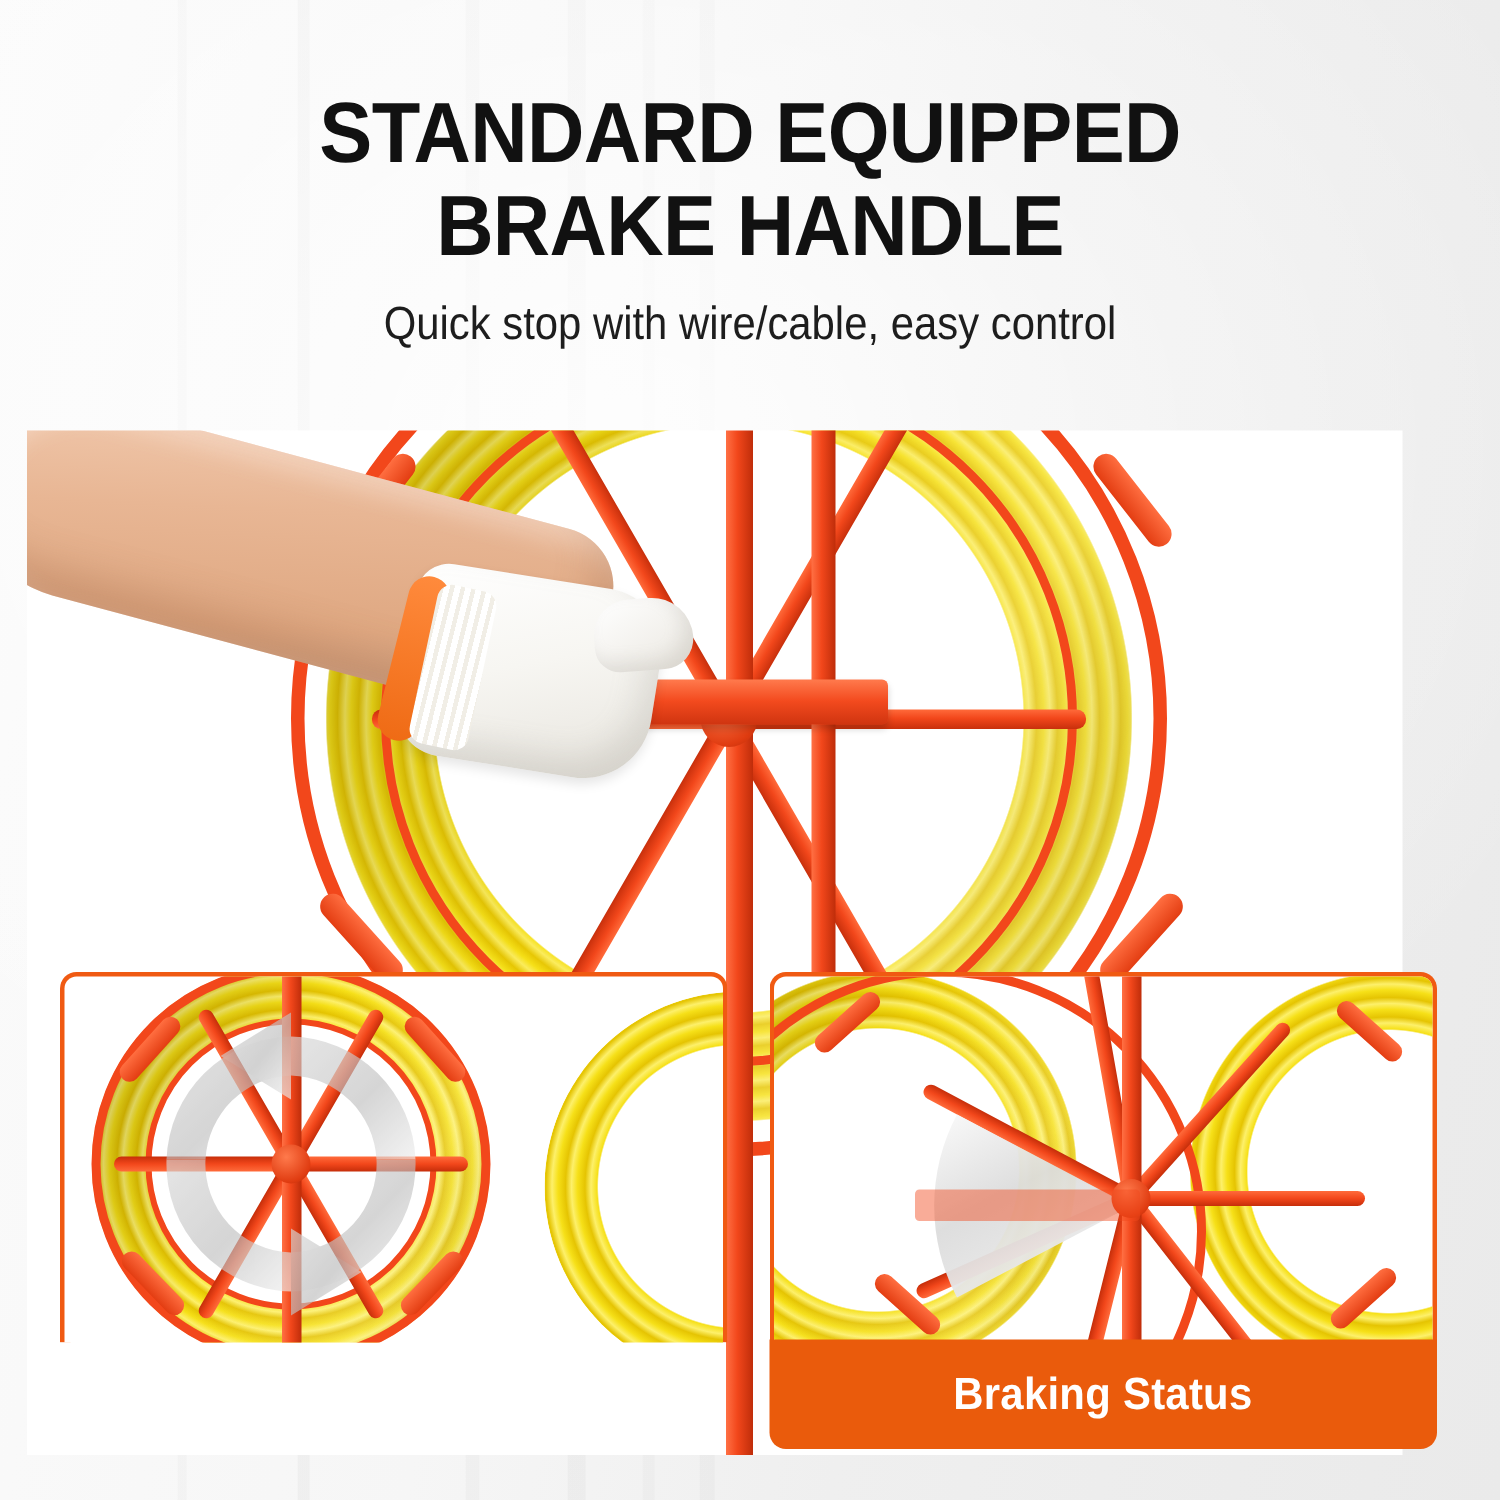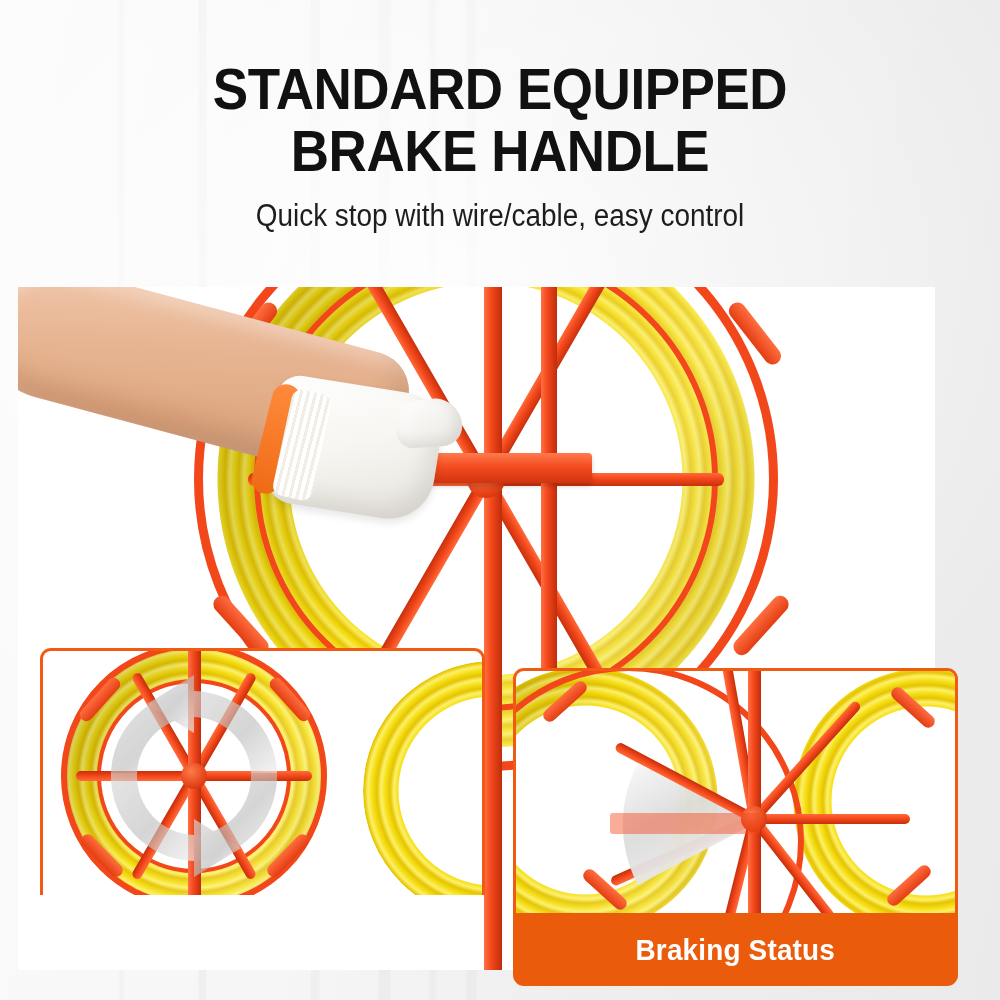--- a/index.html
+++ b/index.html
@@ -247,21 +247,21 @@
   }
 
   
   .inset {
     position: absolute;
     width: 445px;
     height: 318px;
     z-index: 10;
   }
   .inset-left  { left: 40px;  top: 648px; }
-  .inset-right { left: 513px; top: 648px; margin-top: 20px; }
+  .inset-right { left: 513px; top: 648px; }
 
   .inset-frame {
     position: absolute;
     left: 0; top: 0;
     width: 445px;
     height: 247px;
     box-sizing: border-box;
     border: 3px solid #f05a12;
     border-bottom: none;
     border-radius: 11px 11px 0 0;

